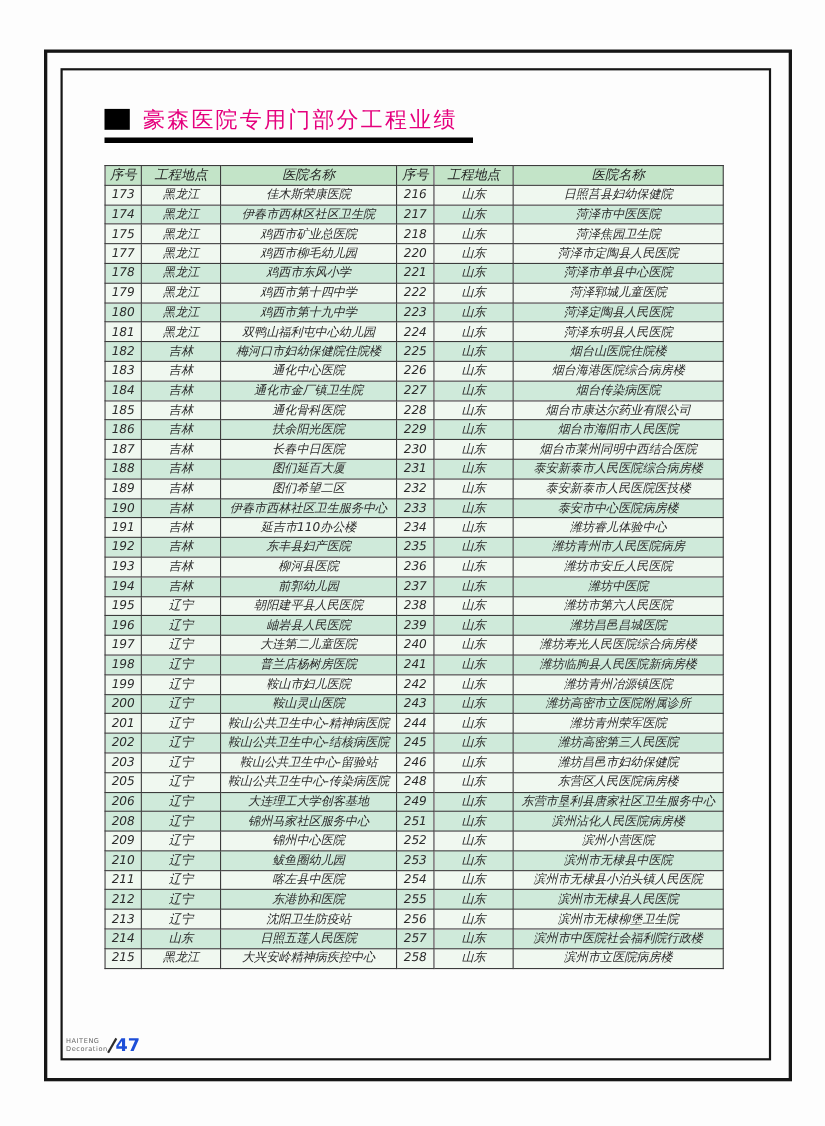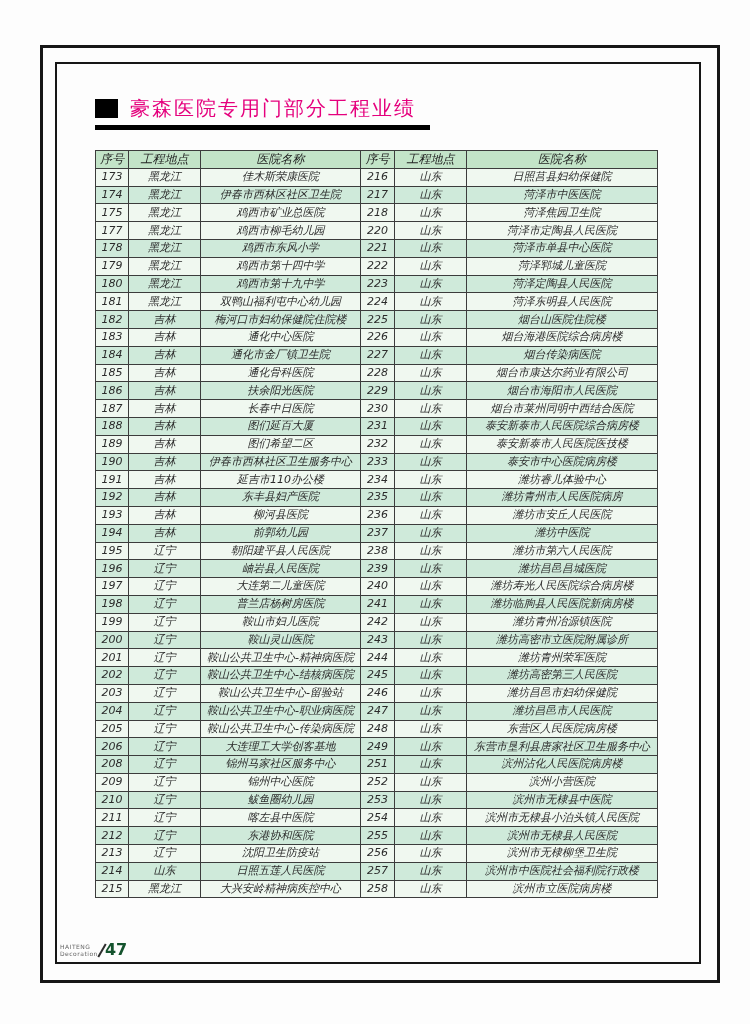--- a/index.html
+++ b/index.html
@@ -93,21 +93,21 @@
   }
   .brand-slash {
     width: 2px; height: 15px;
     background: #2e2e2e;
     transform: rotate(30deg);
     margin: 0 2px 0 3px;
   }
   .page-num {
     font-size: 16px;
     font-weight: bold;
-    color: #14532d;
+    color: #1d4ed8;
     line-height: 1;
   }
 </style>
 </head>
 <body>
 
 <div class="page">
   <div class="outer-frame"></div>
   <div class="inner-frame"></div>
 
@@ -369,28 +369,20 @@
           <td class="col-hospital">潍坊高密第三人民医院</td>
         </tr>
         <tr class="light">
           <td class="col-no">203</td>
           <td class="col-location">辽宁</td>
           <td class="col-hospital">鞍山公共卫生中心-留验站</td>
           <td class="col-no">246</td>
           <td class="col-location">山东</td>
           <td class="col-hospital">潍坊昌邑市妇幼保健院</td>
         </tr>
-        <tr class="green">
-          <td class="col-no">204</td>
-          <td class="col-location">辽宁</td>
-          <td class="col-hospital">鞍山公共卫生中心-职业病医院</td>
-          <td class="col-no">247</td>
-          <td class="col-location">山东</td>
-          <td class="col-hospital">潍坊昌邑市人民医院</td>
-        </tr>
         <tr class="light">
           <td class="col-no">205</td>
           <td class="col-location">辽宁</td>
           <td class="col-hospital">鞍山公共卫生中心-传染病医院</td>
           <td class="col-no">248</td>
           <td class="col-location">山东</td>
           <td class="col-hospital">东营区人民医院病房楼</td>
         </tr>
         <tr class="green">
           <td class="col-no">206</td>

